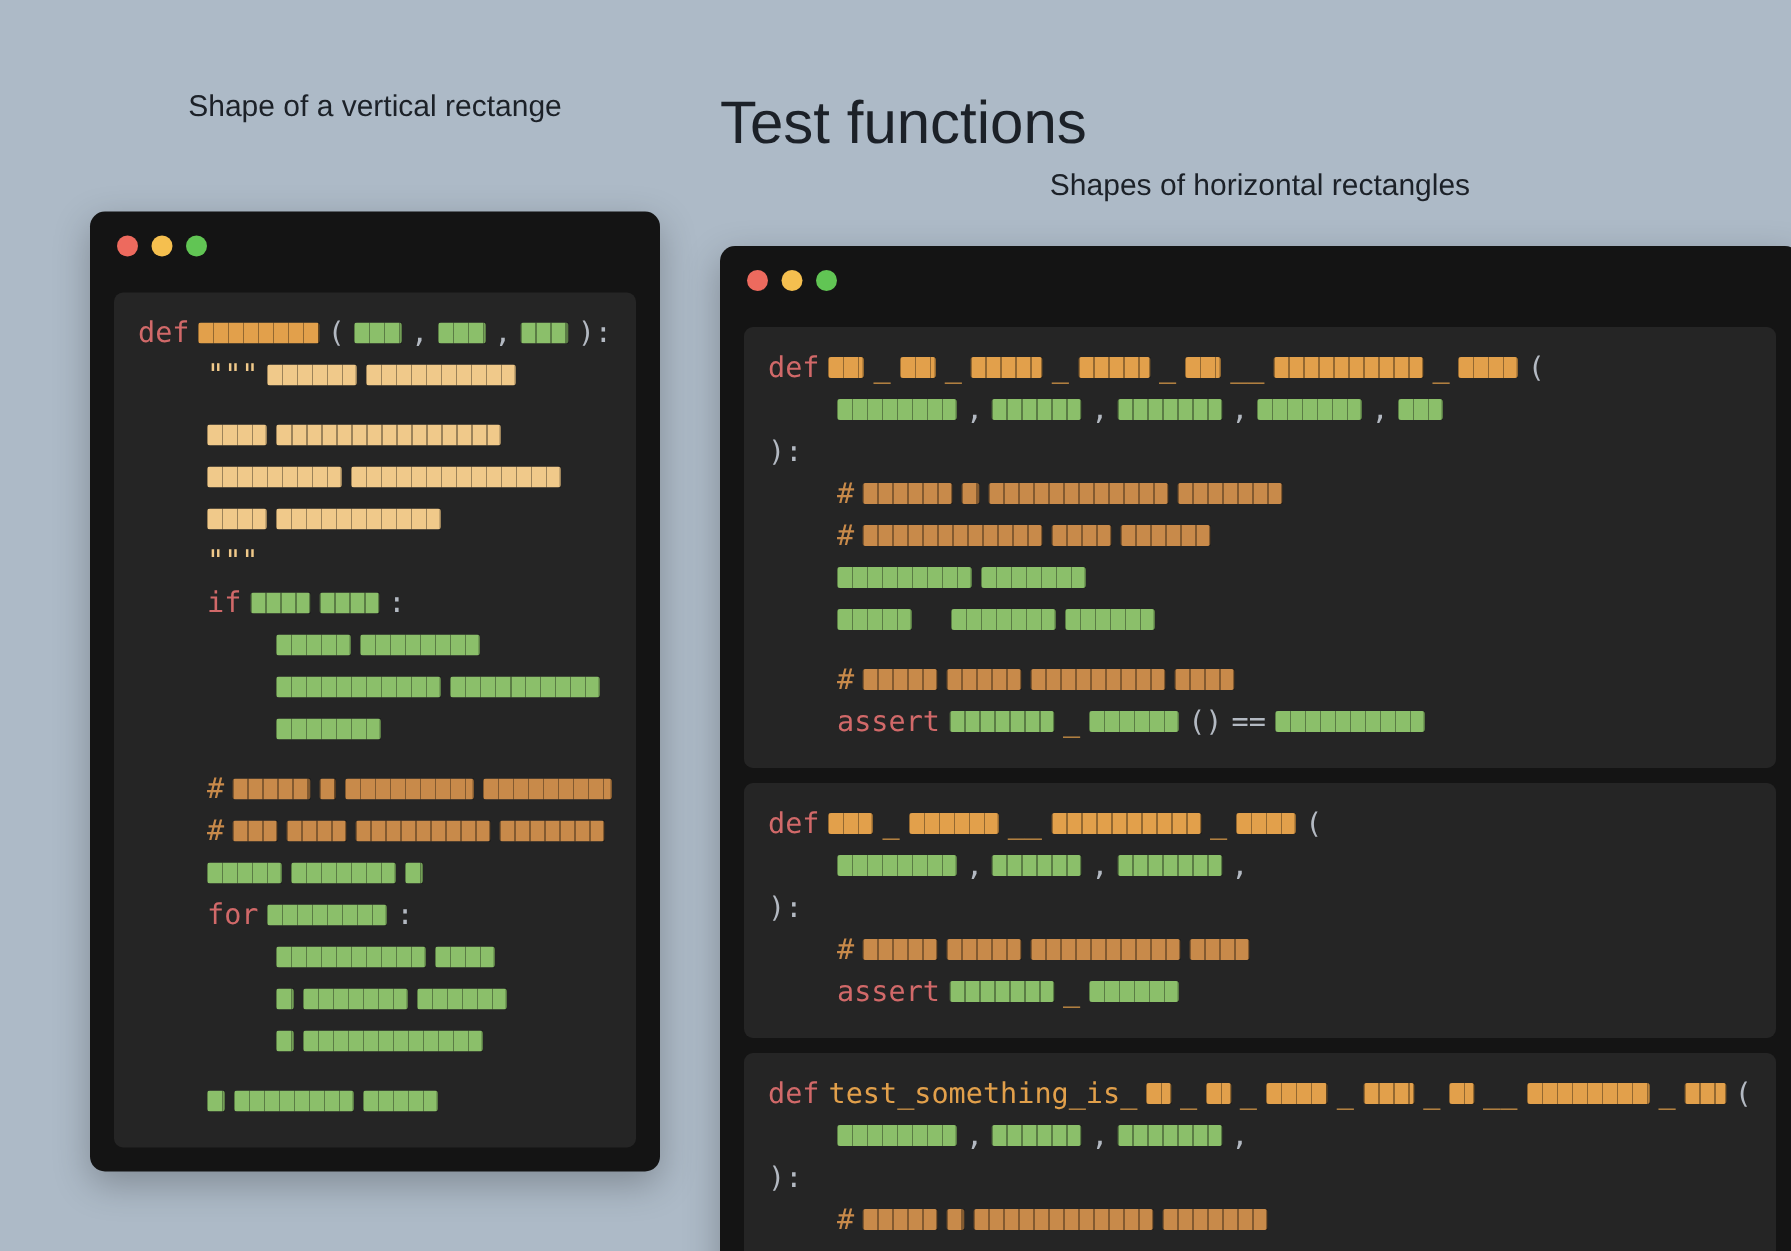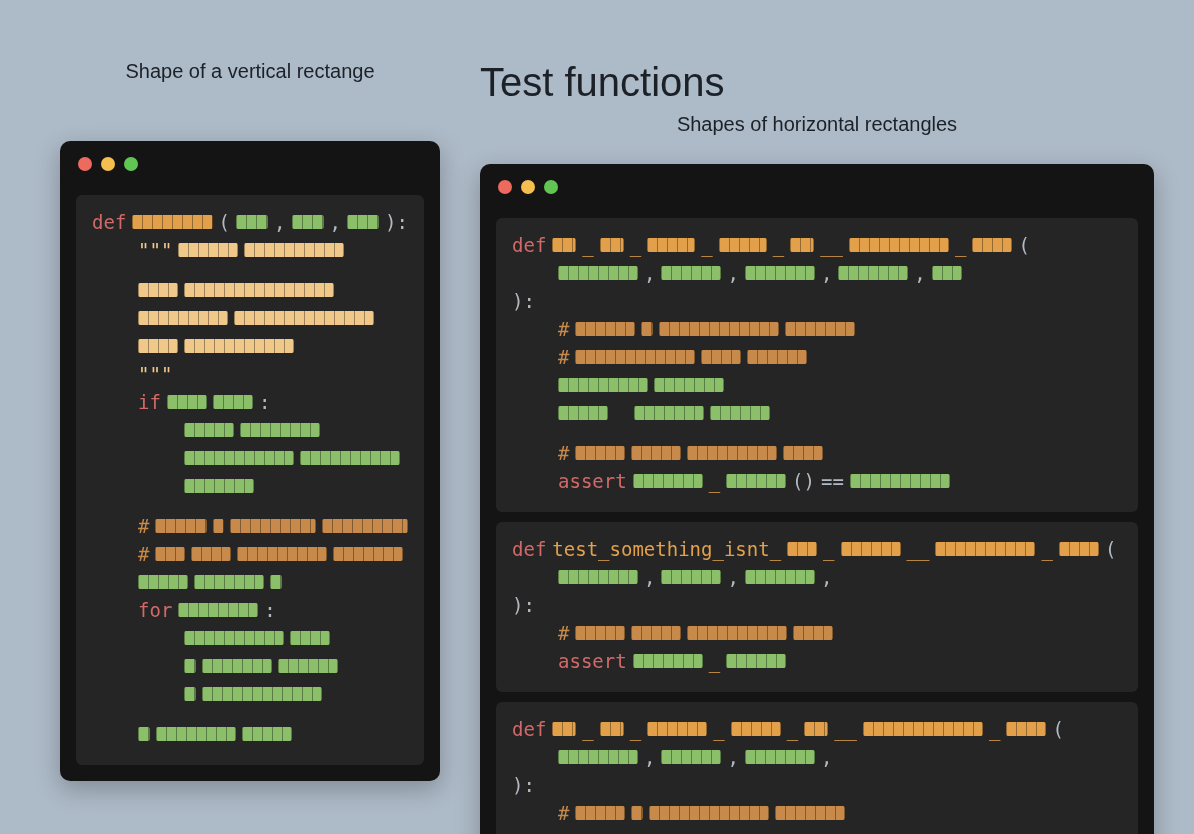--- a/index.html
+++ b/index.html
@@ -310,21 +310,20 @@
               <span class="block b-green" style="width:60px"></span>
               <span class="punct">()</span>
             <span class="op">==</span>
             <span class="block b-green" style="width:100px"></span>
           </div>
         </div>
 
         <div class="pane">
           <div class="line">
             <span class="kw-def">def</span>
-            <span class="fn-name">test_something_isnt_</span>
               <span class="block b-orange" style="width:30px"></span>
               <span class="fn-name">_</span>
               <span class="block b-orange" style="width:60px"></span>
               <span class="fn-name">__</span>
               <span class="block b-orange" style="width:100px"></span>
               <span class="fn-name">_</span>
               <span class="block b-orange" style="width:40px"></span>
               <span class="punct">(</span>
           </div>
           <div class="line ind1">
@@ -349,20 +348,21 @@
             <span class="kw-assert">assert</span>
             <span class="block b-green" style="width:70px"></span>
               <span class="fn-name">_</span>
               <span class="block b-green" style="width:60px"></span>
           </div>
         </div>
 
         <div class="pane">
           <div class="line">
             <span class="kw-def">def</span>
+            <span class="fn-name">test_something_is_</span>
               <span class="block b-orange" style="width:24px"></span>
               <span class="fn-name">_</span>
               <span class="block b-orange" style="width:24px"></span>
               <span class="fn-name">_</span>
               <span class="block b-orange" style="width:60px"></span>
               <span class="fn-name">_</span>
               <span class="block b-orange" style="width:50px"></span>
               <span class="fn-name">_</span>
               <span class="block b-orange" style="width:24px"></span>
               <span class="fn-name">__</span>

